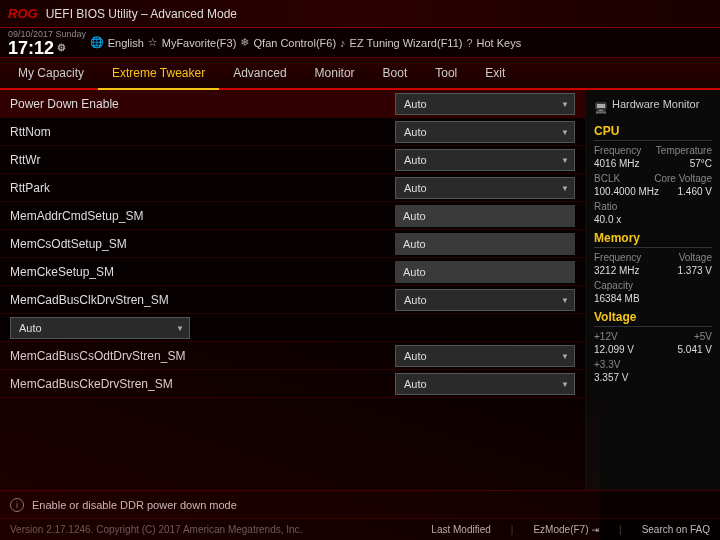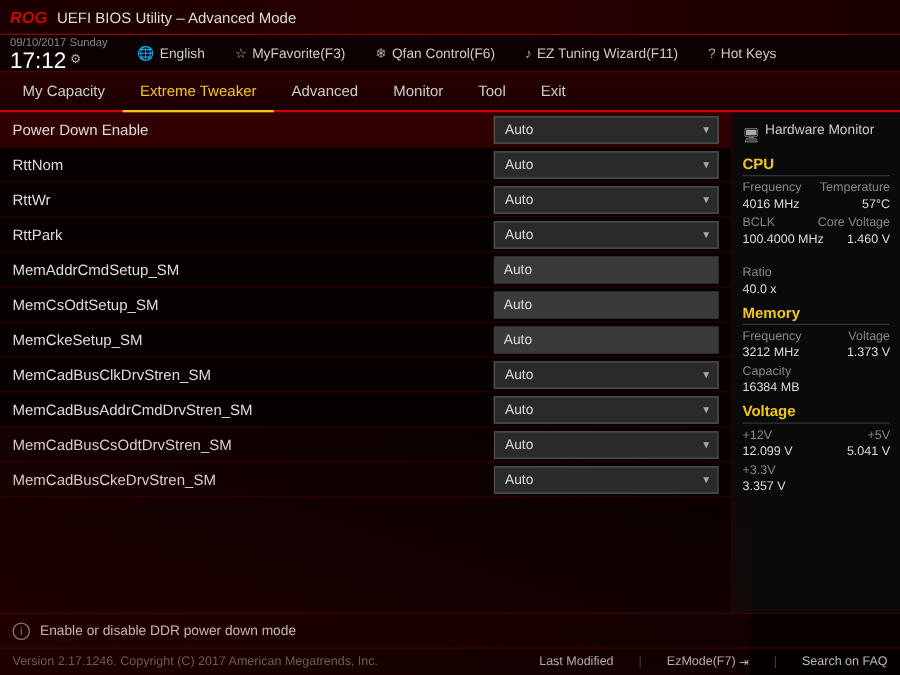--- a/index.html
+++ b/index.html
@@ -35,37 +35,37 @@
       font-size: 12px;
     }
 
     
     .info-bar {
       background: #0d0000;
       border-bottom: 1px solid #5a0000;
       padding: 3px 8px;
       display: flex;
       align-items: center;
-      gap: 24px;
+      gap: 4px;
       height: 30px;
     }
     .datetime {
       display: flex;
       flex-direction: column;
       align-items: flex-start;
       min-width: 65px;
     }
     .date-text {
       font-size: 9px;
       color: #888;
     }
     .time-text {
       font-size: 18px;
       color: #fff;
-      font-weight: normal;
+      font-weight: bold;
       line-height: 1;
       display: flex;
       align-items: center;
       gap: 3px;
     }
     .gear-icon {
       font-size: 10px;
       color: #aaa;
     }
     .info-item {
@@ -329,20 +329,21 @@
     <span class="info-icon">?</span>
     <span>Hot Keys</span>
   </div>
 </div>
 
 <div class="nav-bar">
   <div class="nav-item">My Capacity</div>
   <div class="nav-item active">Extreme Tweaker</div>
   <div class="nav-item">Advanced</div>
   <div class="nav-item">Monitor</div>
+  <div class="nav-item">Boot</div>
   <div class="nav-item">Tool</div>
   <div class="nav-item">Exit</div>
 </div>
 
 <div class="main-layout">
 
   <div class="content-area">
 
     <div class="setting-row highlighted">
       <span class="setting-label">Power Down Enable</span>
@@ -416,21 +417,20 @@
       <div class="setting-control">
         <div class="dropdown-wrapper">
           <select class="dropdown">
             <option>Auto</option>
           </select>
         </div>
       </div>
     </div>
 
     <div class="setting-row">
-      <span class="setting-label">MemCadBusAddrCmdDrvStren_SM</span>
       <div class="setting-control">
         <div class="dropdown-wrapper">
           <select class="dropdown">
             <option>Auto</option>
           </select>
         </div>
       </div>
     </div>
 
     <div class="setting-row">
@@ -476,21 +476,21 @@
 
     <div class="hw-row" style="margin-top:4px;">
       <span class="hw-label">BCLK</span>
       <span class="hw-label">Core Voltage</span>
     </div>
     <div class="hw-row">
       <span class="hw-value">100.4000 MHz</span>
       <span class="hw-value">1.460 V</span>
     </div>
 
-    <div class="hw-row" style="margin-top:16px;">
+    <div class="hw-row" style="margin-top:4px;">
       <span class="hw-label">Ratio</span>
     </div>
     <div class="hw-row">
       <span class="hw-value">40.0 x</span>
     </div>
 
     <div class="section-label">Memory</div>
 
     <div class="hw-row">
       <span class="hw-label">Frequency</span>

